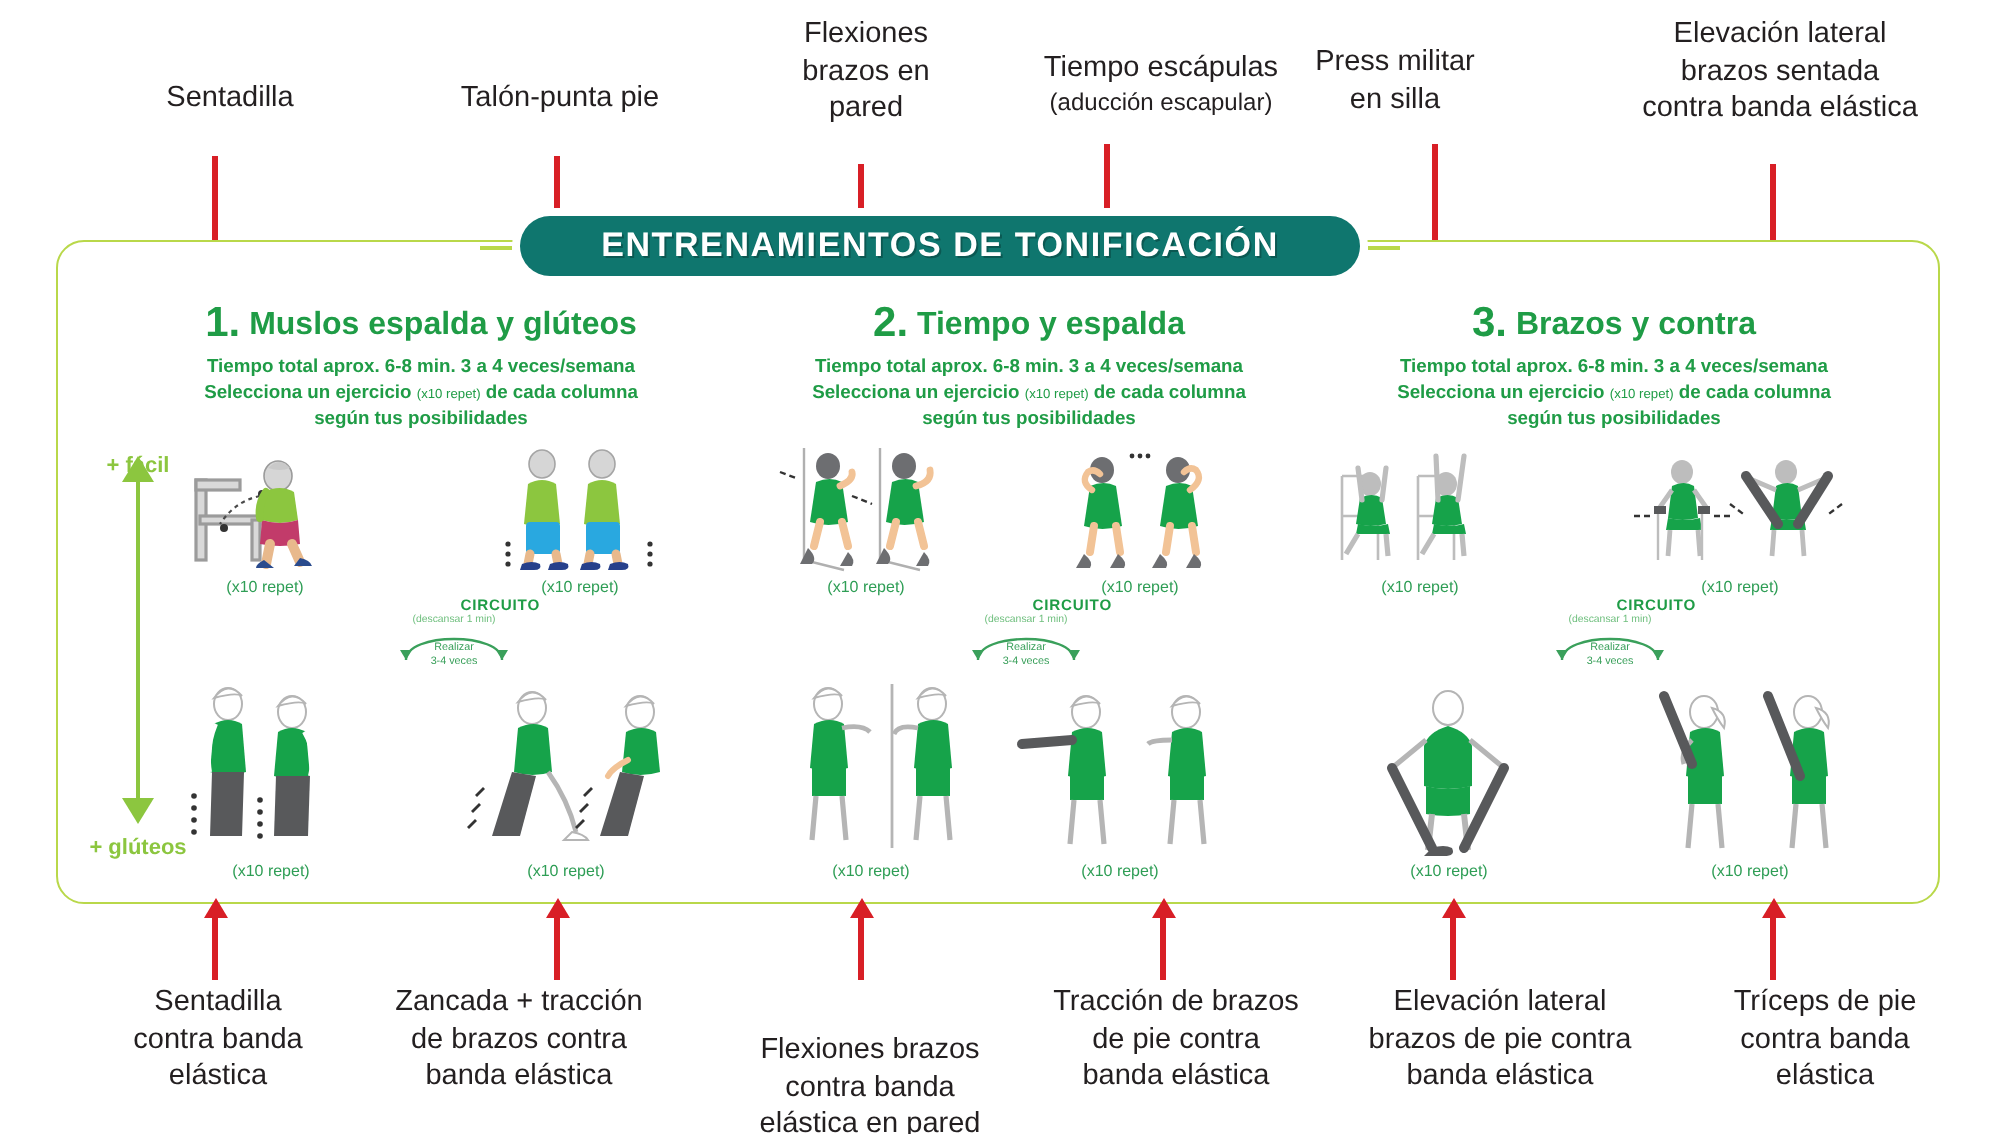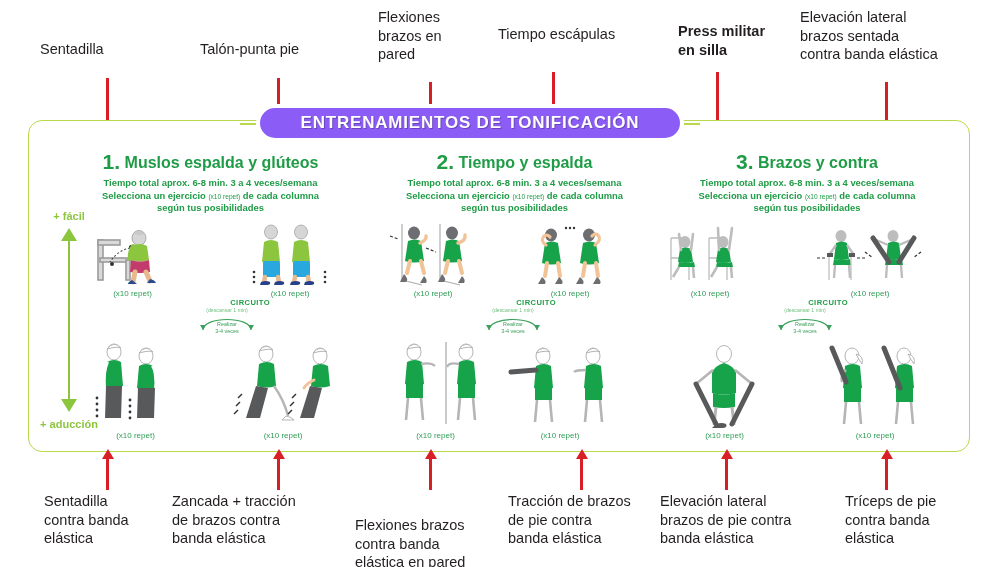--- a/index.html
+++ b/index.html
@@ -3,58 +3,58 @@
 <meta charset="utf-8">
 <style>
   html,body{margin:0;padding:0;}
   body{
     width:1000px;height:567px;position:relative;overflow:hidden;
     background:#ffffff;
     font-family:"Liberation Sans", sans-serif;
     color:#231f20;
   }
   
-  .ann{position:absolute;text-align:left;font-size:14.5px;line-height:1.28;color:#231f20;}
+  .ann{position:absolute;text-align:center;font-size:14.5px;line-height:1.28;color:#231f20;}
   .ann .sub{display:block;font-size:12px;line-height:1.25;}
   
   .arrow{position:absolute;width:3px;background:#d81f26;}
   .arrow:after{
     content:"";position:absolute;left:50%;width:0;height:0;
     border-left:6px solid transparent;border-right:6px solid transparent;
   }
   .arrow.down:after{bottom:-9px;transform:translateX(-50%);border-top:10px solid #d81f26;}
   .arrow.up:after{top:-9px;transform:translateX(-50%);border-bottom:10px solid #d81f26;}
 
   
   #frame{
     position:absolute;left:28px;top:120px;width:940px;height:330px;
     border:1.6px solid #b9d84a;border-radius:14px;background:#fff;
   }
   
   #title-pill{
     position:absolute;left:260px;top:108px;width:420px;height:30px;
-    background:#8b5cf6;border-radius:16px;
+    background:#0f766e;border-radius:16px;
     box-shadow:0 0 0 4px #ffffff;
     display:flex;align-items:center;justify-content:center;
     color:#fff;font-weight:bold;font-size:17px;letter-spacing:.8px;
     text-shadow:1px 1px 0 rgba(0,0,0,.25);
   }
   #title-pill:before,#title-pill:after{
     content:"";position:absolute;top:50%;width:16px;height:1.6px;background:#b9d84a;
   }
   #title-pill:before{left:-20px;}
   #title-pill:after{right:-20px;}
 
   
   #axis{position:absolute;left:40px;top:222px;width:58px;height:196px;}
   #axis .bar{position:absolute;left:28px;top:18px;width:2.4px;height:160px;background:#8cc63f;}
   #axis .tip{position:absolute;left:29px;width:0;height:0;border-left:8px solid transparent;border-right:8px solid transparent;transform:translateX(-50%);}
   #axis .tip.t{top:6px;border-bottom:13px solid #8cc63f;}
   #axis .tip.b{bottom:6px;border-top:13px solid #8cc63f;}
-  #axis .lbl{position:absolute;left:0;width:58px;text-align:center;font-size:11px;color:#8cc63f;font-weight:bold;}
+  #axis .lbl{position:absolute;left:0;width:58px;text-align:center;font-size:11px;color:#8cc63f;font-weight:bold;margin-top:17px;}
   #axis .lbl.t{top:-12px;}
   #axis .lbl.b{bottom:-12px;}
 
   
   .section{position:absolute;top:150px;}
   .sec-head{text-align:center;}
   .sec-num{font-size:21px;font-weight:bold;color:#1f9c46;vertical-align:-1px;}
   .sec-title{font-size:16px;font-weight:bold;color:#1f9c46;}
   .sec-sub{margin-top:3px;font-size:9.4px;line-height:1.35;color:#1f9c46;font-weight:bold;}
   .sec-sub .tiny{font-size:6.6px;font-weight:normal;}
@@ -77,22 +77,23 @@
   <span>Sentadilla</span>
 </div>
 <div class="ann" style="left:200px;top:40px;width:160px;">
   <span>Talón-punta pie</span>
 </div>
 <div class="ann" style="left:378px;top:8px;width:110px;">
   <span>Flexiones<br>brazos en<br>pared</span>
 </div>
 <div class="ann" style="left:498px;top:25px;width:165px;">
   <span>Tiempo escápulas</span>
-</div>
-<div class="ann" style="left:678px;top:22px;width:125px;font-weight:bold;">
+  <span class="sub">(aducción escapular)</span>
+</div>
+<div class="ann" style="left:635px;top:22px;width:125px;">
   <span>Press militar<br>en silla</span>
 </div>
 <div class="ann" style="left:800px;top:8px;width:180px;">
   <span>Elevación lateral<br>brazos sentada<br>contra banda elástica</span>
 </div>
 
 <div class="arrow down" style="left:106px;top:78px;height:140px;"></div>
 <div class="arrow down" style="left:277px;top:78px;height:140px;"></div>
 <div class="arrow down" style="left:429px;top:82px;height:136px;"></div>
 <div class="arrow down" style="left:552px;top:72px;height:146px;"></div>
@@ -101,21 +102,21 @@
 
 <div id="frame"></div>
 
 <div id="title-pill">ENTRENAMIENTOS DE TONIFICACIÓN</div>
 
 <div id="axis">
   <div class="lbl t">+ fácil</div>
   <div class="bar"></div>
   <div class="tip t"></div>
   <div class="tip b"></div>
-  <div class="lbl b">+ aducción</div>
+  <div class="lbl b">+ glúteos</div>
 </div>
 
 <div class="section" style="left:88px;width:245px;">
   <div class="sec-head">
     <span class="sec-num">1.</span>
     <span class="sec-title">Muslos espalda y glúteos</span>
     <div class="sec-sub">
       <div>Tiempo total aprox. 6-8 min. 3 a 4 veces/semana</div>
       <div><span>Selecciona un ejercicio </span><span class="tiny">(x10 repet)</span><span> de cada columna</span></div>
       <div>según tus posibilidades</div>

